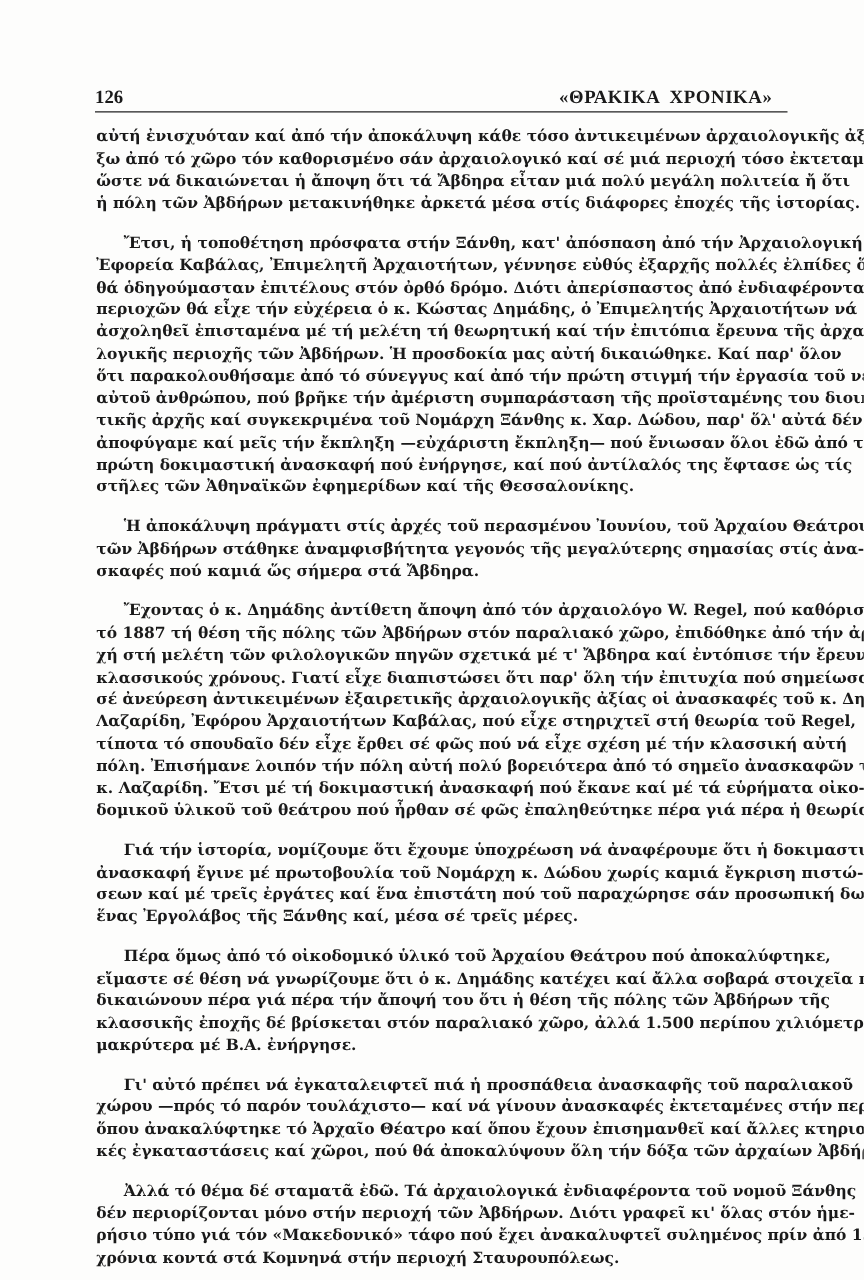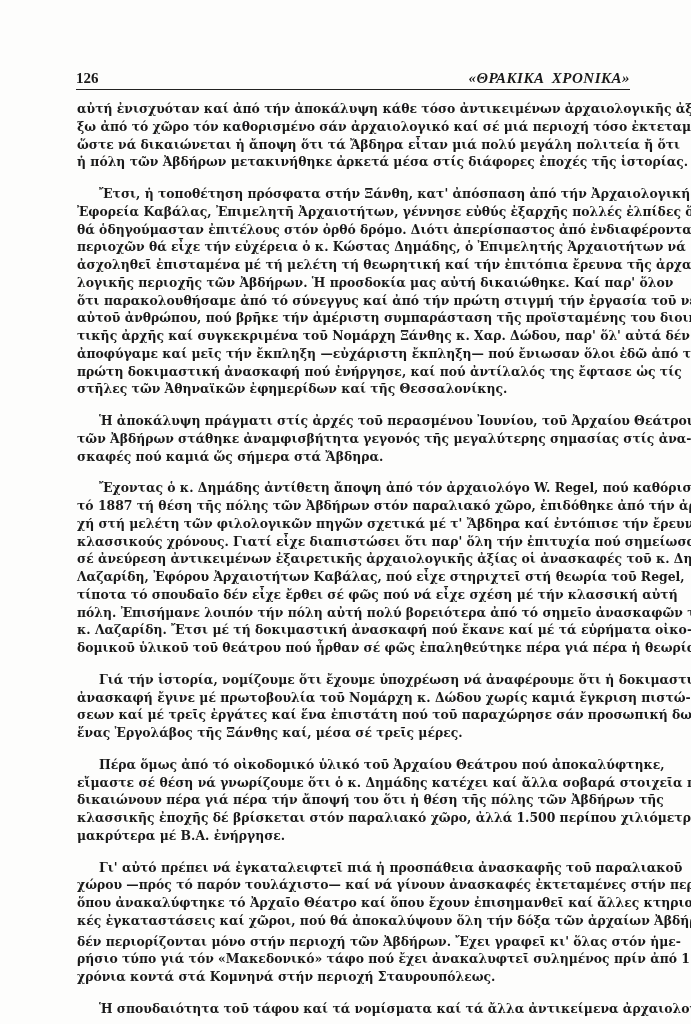--- a/index.html
+++ b/index.html
@@ -11,21 +11,21 @@
     position: relative;
   }
   .page { position: absolute; left: 0; top: 0; width: 691px; height: 1024px; }
   .running-head {
     position: absolute; left: 76px; top: 70px; width: 554px; height: 19px;
     border-bottom: 1.6px solid #222;
     font-family: "Liberation Serif", serif;
     font-weight: bold; font-size: 15px; line-height: 17px;
   }
   .page-number { position: absolute; left: 0; top: 0; }
-  .journal-title { position: absolute; right: 0; top: 0; letter-spacing: 0.5px; word-spacing: 4px; font-style: italic; }
+  .journal-title { position: absolute; right: 12px; top: 0; letter-spacing: 0.5px; word-spacing: 4px; }
   .body-text {
     position: absolute; left: 77px; top: 100px; width: 552px;
     font-size: 12.4px; line-height: 17.75px; font-weight: bold;
   }
   .para { margin: 0 0 3.2px 0; }
   .line {
     display: block; white-space: nowrap;
     text-align: justify; text-align-last: justify;
     height: 17.75px;
   }
@@ -91,21 +91,22 @@
         <span class="line">κλασσικῆς ἐποχῆς δέ βρίσκεται στόν παραλιακό χῶρο, ἀλλά 1.500 περίπου χιλιόμετρα</span>
         <span class="line last">μακρύτερα μέ Β.Α. ἐνήργησε.</span>
       </div>
       <div class="para">
         <span class="line indent">Γι' αὐτό πρέπει νά ἐγκαταλειφτεῖ πιά ἡ προσπάθεια ἀνασκαφῆς τοῦ παραλιακοῦ</span>
         <span class="line">χώρου —πρός τό παρόν τουλάχιστο— καί νά γίνουν ἀνασκαφές ἐκτεταμένες στήν περιοχή</span>
         <span class="line">ὅπου ἀνακαλύφτηκε τό Ἀρχαῖο Θέατρο καί ὅπου ἔχουν ἐπισημανθεῖ καί ἄλλες κτηρια-</span>
         <span class="line last">κές ἐγκαταστάσεις καί χῶροι, πού θά ἀποκαλύψουν ὅλη τήν δόξα τῶν ἀρχαίων Ἀβδήρων.</span>
       </div>
       <div class="para">
-        <span class="line">δέν περιορίζονται μόνο στήν περιοχή τῶν Ἀβδήρων. Ἔχει γραφεῖ κι' ὅλας στόν ἡμε-</span>
+        <span class="line indent">Ἀλλά τό θέμα δέ σταματᾶ ἐδῶ. Τά ἀρχαιολογικά ἐνδιαφέροντα τοῦ νομοῦ Ξάνθης</span>
+        <span class="line">δέν περιορίζονται μόνο στήν περιοχή τῶν Ἀβδήρων. Διότι γραφεῖ κι' ὅλας στόν ἡμε-</span>
         <span class="line">ρήσιο τύπο γιά τόν «Μακεδονικό» τάφο πού ἔχει ἀνακαλυφτεῖ συλημένος πρίν ἀπό 15</span>
         <span class="line last">χρόνια κοντά στά Κομνηνά στήν περιοχή Σταυρουπόλεως.</span>
       </div>
       <div class="para">
         <span class="line indent">Ἡ σπουδαιότητα τοῦ τάφου καί τά νομίσματα καί τά ἄλλα ἀντικείμενα ἀρχαιολογικῆς</span>
       </div>
     </div>
 </div>
 
 </body></html>

